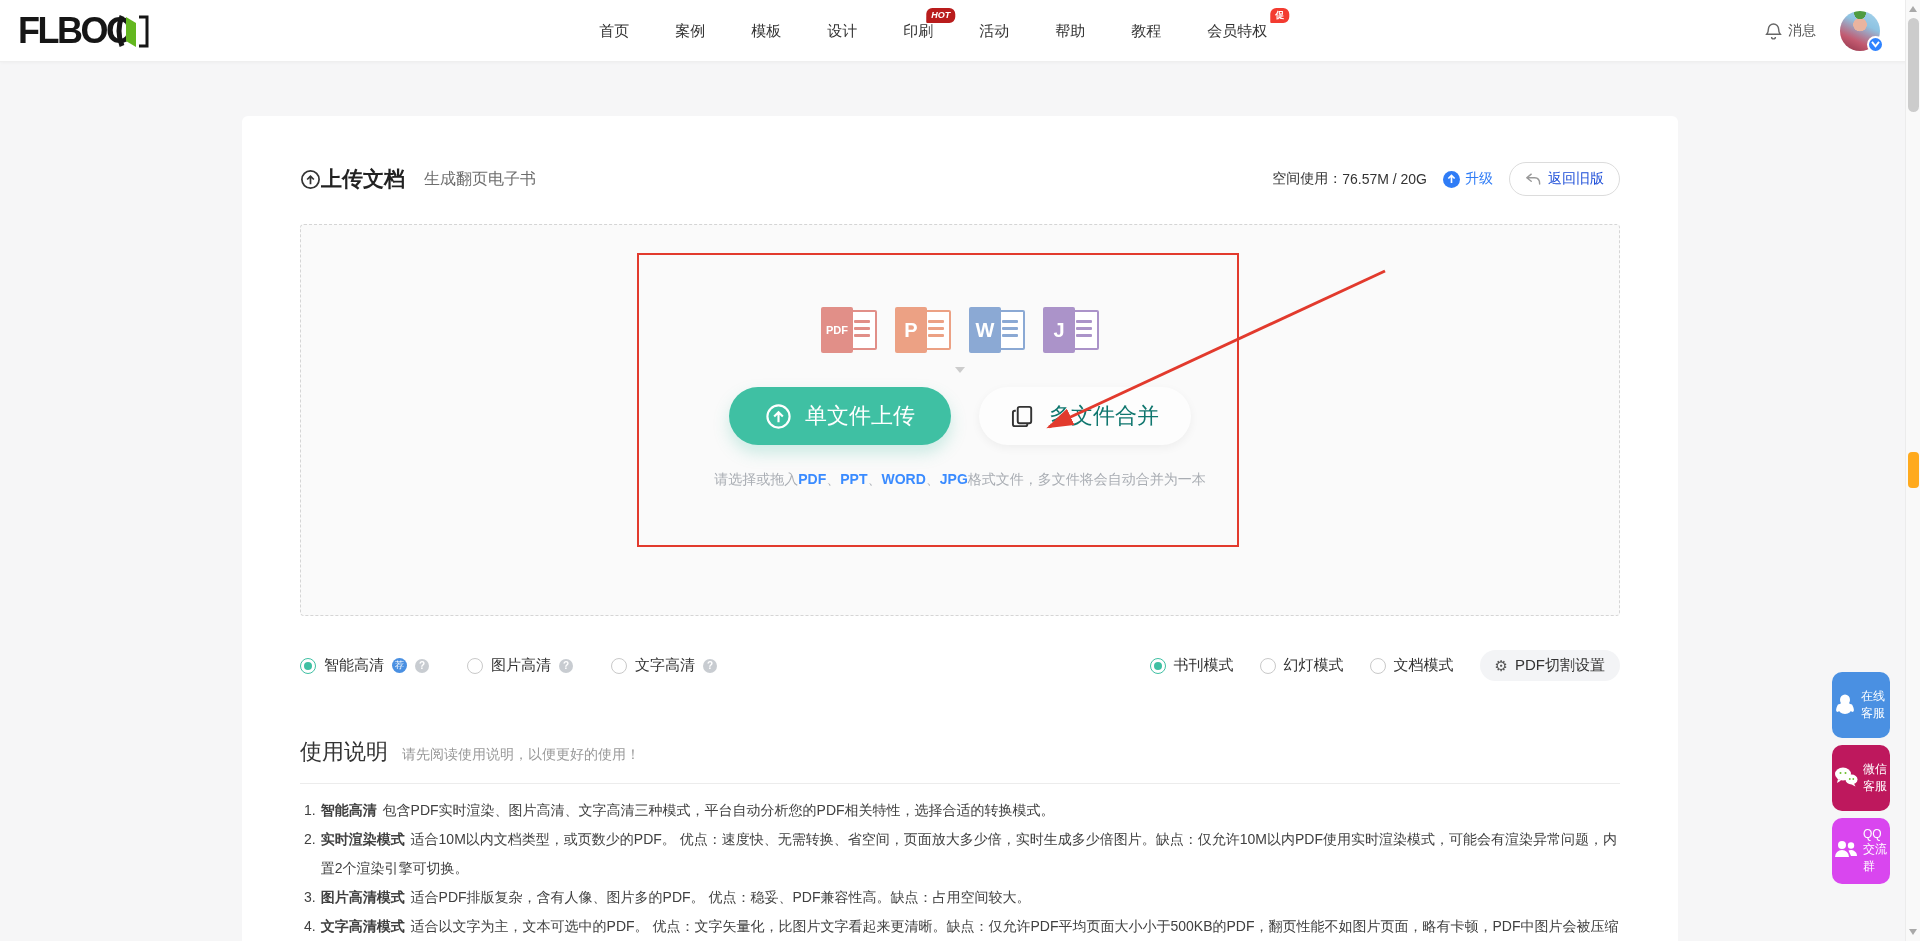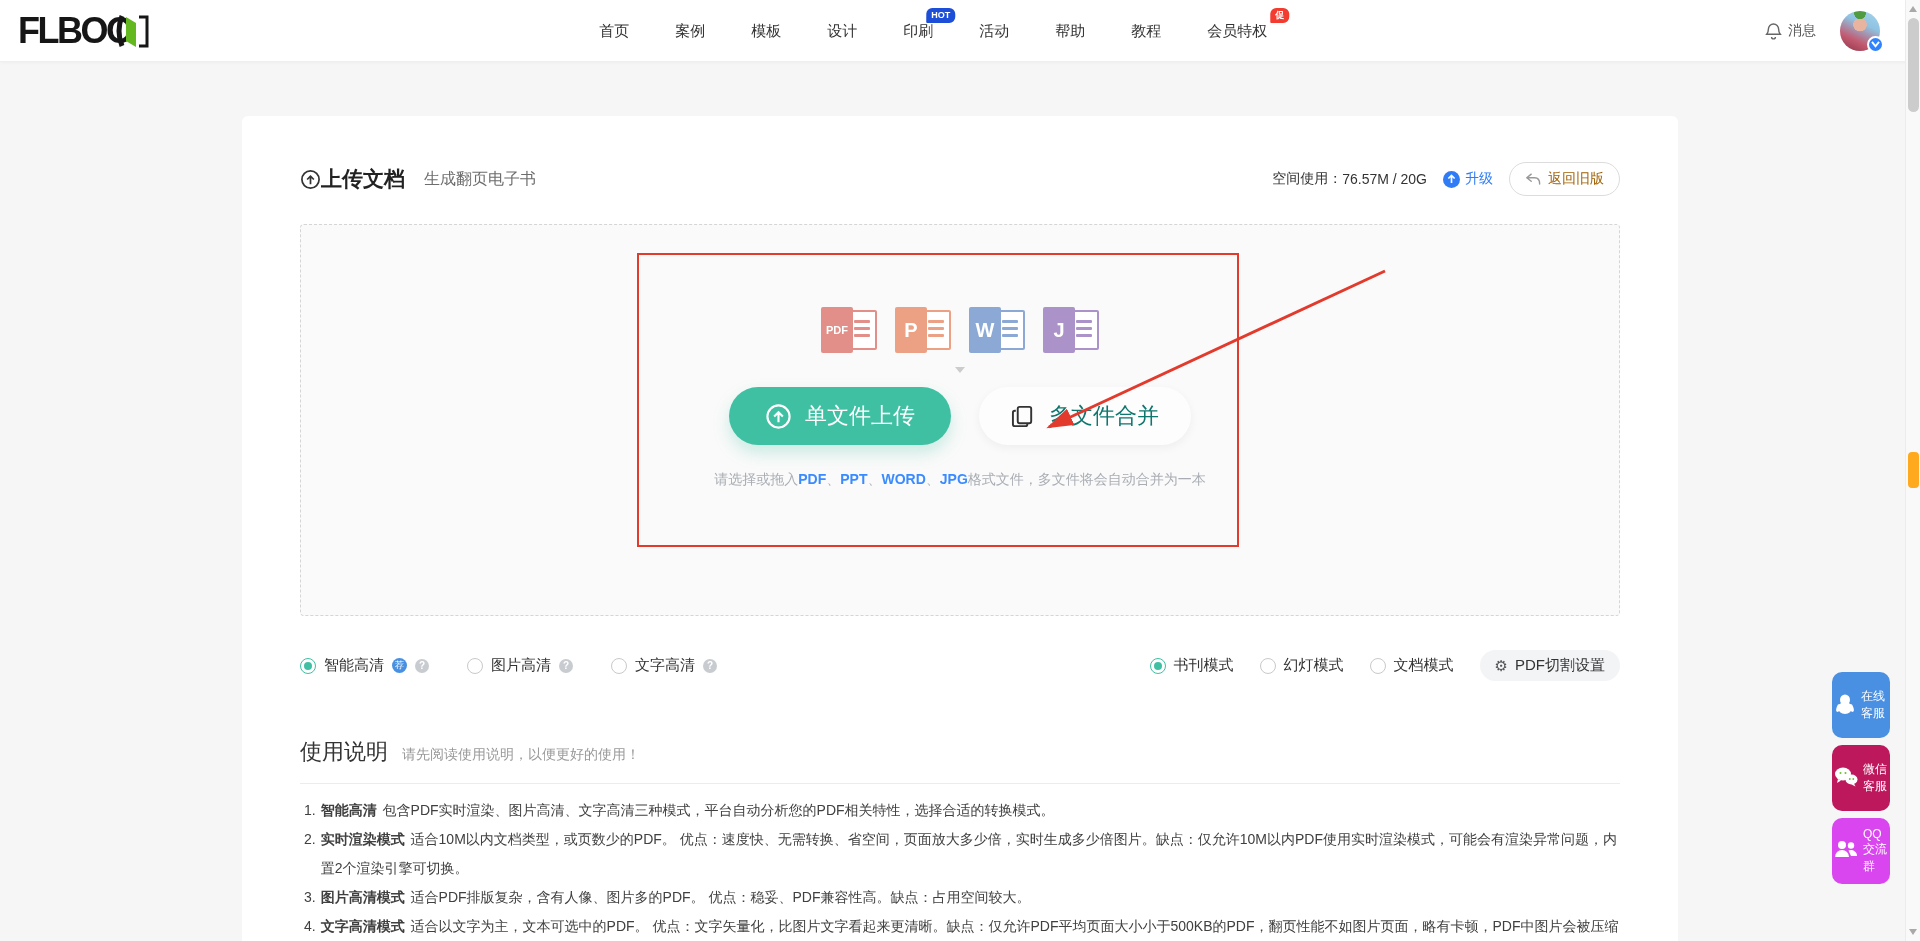--- a/index.html
+++ b/index.html
@@ -33,21 +33,21 @@
   .title-row { padding-top:46px; display:flex; justify-content:space-between; align-items:center; }
   .title-left { display:flex; align-items:center; }
   .page-title { font-size:21px; font-weight:bold; color:#222; }
   .page-subtitle { font-size:16px; color:#6d6d6d; margin-left:19px; }
   .title-right { display:flex; align-items:center; gap:16px; font-size:14px; color:#333; }
   .space-use { display:flex; align-items:center; }
   .upgrade { display:flex; align-items:center; gap:5px; color:#2f7cf6; cursor:pointer; }
   .upgrade-circle { width:17px; height:17px; border-radius:50%; background:#2f7cf6; display:flex;
     align-items:center; justify-content:center; }
   .pill-btn { display:flex; align-items:center; gap:7px; border:1px solid #dcdcdc; border-radius:17px;
-    padding:7px 15px; color:#a16207; font-size:14px; cursor:pointer; background:#fff; }
+    padding:7px 15px; color:#1d4ed8; font-size:14px; cursor:pointer; background:#fff; }
 
   
   .upzone { margin-top:28px; height:392px; border:1px dashed #d5d5d5; border-radius:4px;
     background:#fafafa; position:relative; }
   .upzone-inner { text-align:center; padding-top:82px; }
   .fticons { display:inline-flex; gap:18px; }
   .fticon { position:relative; width:56px; height:46px; }
   .ft-back { position:absolute; right:0; top:3px; width:30px; height:40px; background:#fff;
     border:2px solid; border-radius:2px; }
   .ft-lines { position:absolute; left:5px; right:5px; top:8px; height:3px; border-radius:1px; }
@@ -118,21 +118,21 @@
     <path d="M104 5 q-6 15 0 30" stroke="#161616" stroke-width="5" fill="none"></path>
     <polygon points="108,6 118,12 118,36 108,30" fill="#63b71f"></polygon>
     <path d="M121 6 h8 v29 h-8" stroke="#161616" stroke-width="3" fill="none"></path>
   </svg>
 
   <nav class="main-nav">
       <div class="nav-item"><span>首页</span></div>
       <div class="nav-item"><span>案例</span></div>
       <div class="nav-item"><span>模板</span></div>
       <div class="nav-item"><span>设计</span></div>
-      <div class="nav-item"><span>印刷</span><span class="nav-badge" style="background: #1d4ed8;">HOT</span></div>
+      <div class="nav-item"><span>印刷</span><span class="nav-badge" style="background: #b91c1c; font-style: italic;">HOT</span></div>
       <div class="nav-item"><span>活动</span></div>
       <div class="nav-item"><span>帮助</span></div>
       <div class="nav-item"><span>教程</span></div>
       <div class="nav-item"><span>会员特权</span><span class="nav-badge" style="background: rgb(243, 59, 48);">促</span></div>
     </nav>
 
   <div class="top-right">
     <div class="msg">
       <svg width="17" height="18" viewBox="0 0 18 19">
         <path d="M9 2 a5.4 5.4 0 0 1 5.4 5.4 c0 3.4 1 4.6 1.8 5.6 H1.8 c.8-1 1.8-2.2 1.8-5.6 A5.4 5.4 0 0 1 9 2 Z" fill="none" stroke="#666" stroke-width="1.5"></path>

